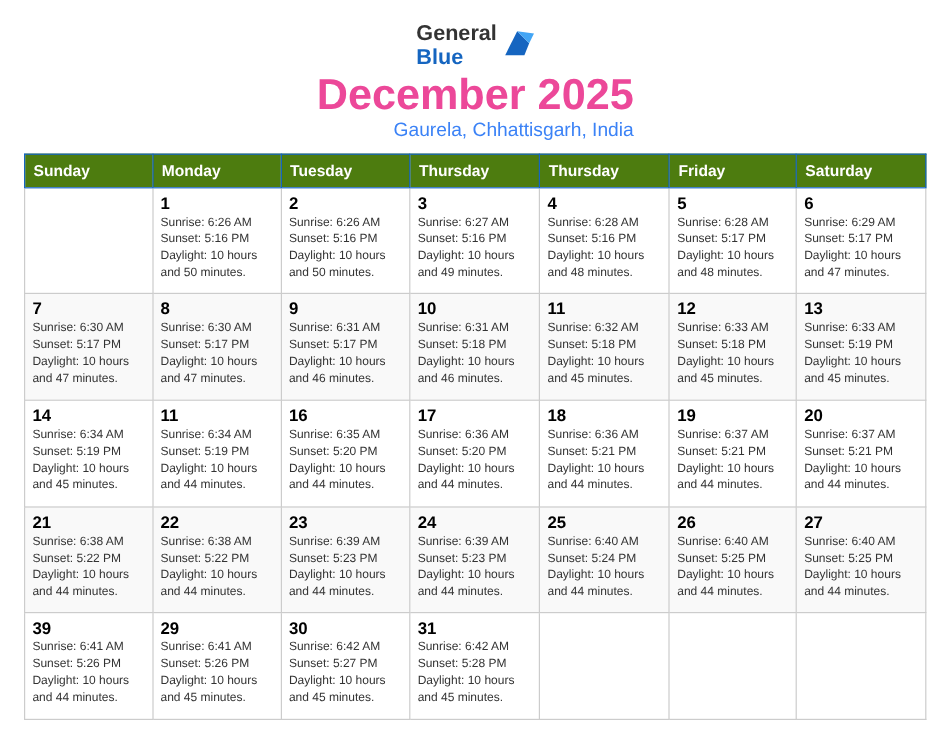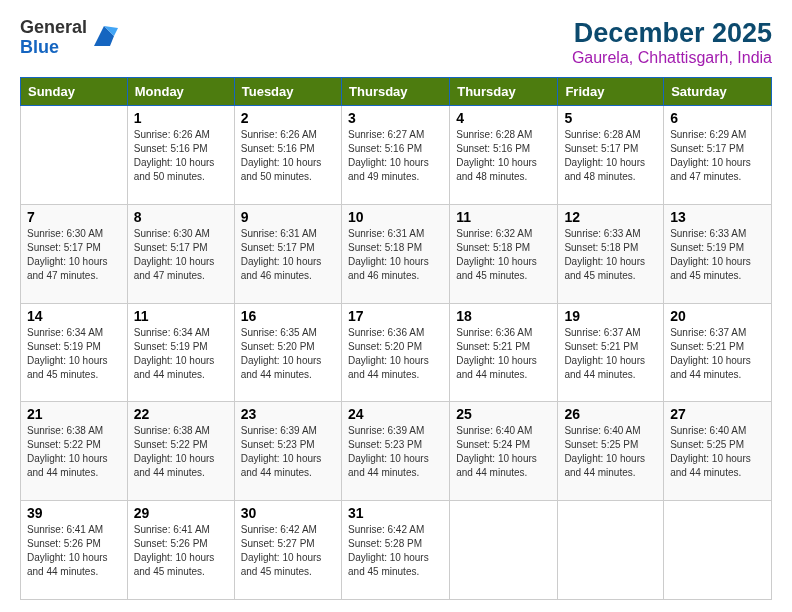--- a/index.html
+++ b/index.html
@@ -13,22 +13,23 @@
     .page {
       width: 792px;
       height: 612px;
       padding: 18px 20px 12px 20px;
       display: flex;
       flex-direction: column;
     }
     .header {
       display: flex;
       justify-content: space-between;
-      align-items: flex-start;
+      align-items: center;
       margin-bottom: 10px;
+      flex-direction: column;
     }
     .logo {
       display: flex;
       align-items: center;
     }
     .logo-text {
       font-size: 18px;
       font-weight: bold;
       line-height: 1.1;
     }
@@ -37,27 +38,27 @@
     .logo-icon {
       width: 28px;
       height: 28px;
       margin-left: 3px;
       margin-top: -4px;
     }
     .title-block {
       text-align: right;
     }
     .calendar-title {
-      font-size: 27px;
+      font-size: 36px;
       font-weight: bold;
-      color: #0c4a6e;
+      color: #ec4899;
     }
     .calendar-subtitle {
       font-size: 16px;
-      color: #a21caf;
+      color: #3b82f6;
     }
     .calendar {
       flex: 1;
       border-collapse: collapse;
       width: 100%;
       border: 1px solid #ccc;
     }
     .calendar th {
       background-color: #1565c0;
       color: #fff;

